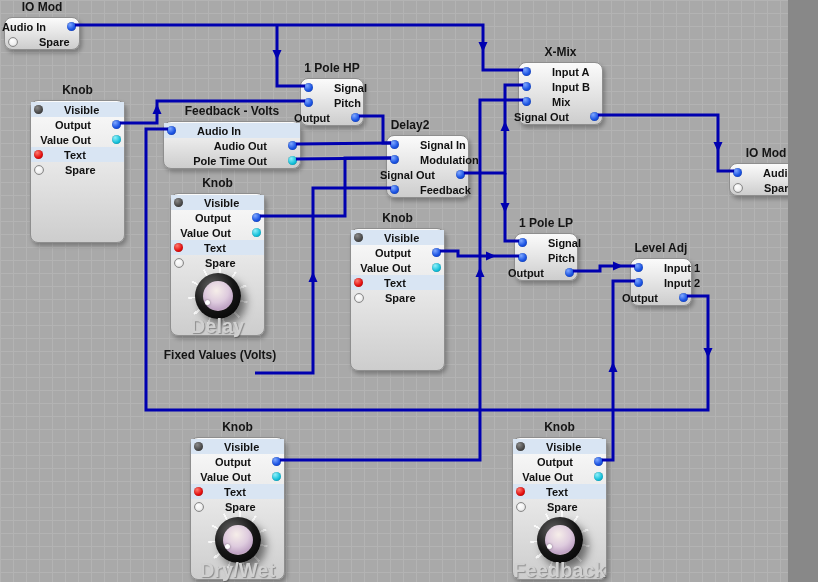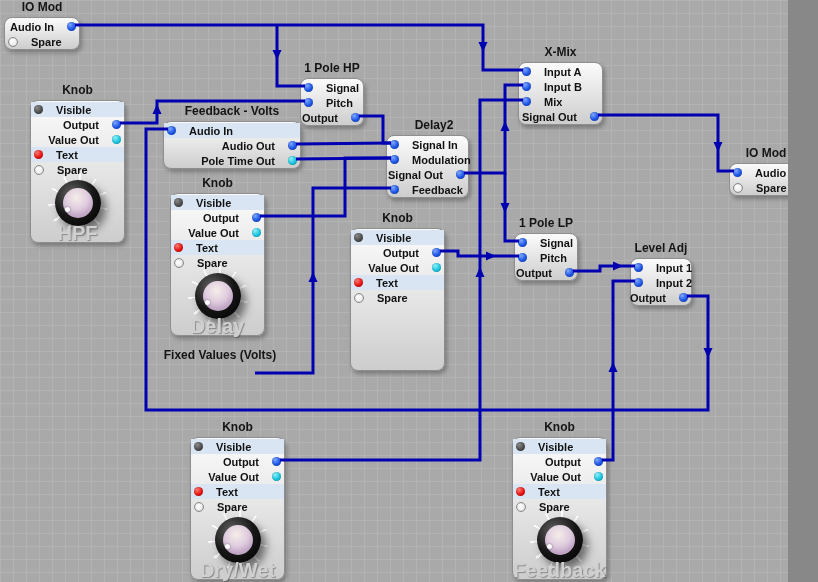--- a/index.html
+++ b/index.html
@@ -16,21 +16,21 @@
     font-size:12px;font-weight:bold;color:#151515;white-space:nowrap;z-index:3;
   }
   .m-body{
     position:absolute;box-sizing:border-box;z-index:2;
     border:1px solid #8E8E8E;border-radius:8px;
     background:linear-gradient(180deg,#FBFBFB 0%,#E7E7E7 45%,#CDCDCD 100%);
     box-shadow:2px 3px 4px rgba(0,0,0,0.28);
     padding-top:1px;
   }
   .p-row{
-    height:15px;display:flex;align-items:center;gap:13px;
+    height:15px;display:flex;align-items:center;gap:21px;
     font-size:11px;font-weight:bold;color:#111;padding:0 3px;
     white-space:nowrap;overflow:visible;
   }
   .p-row.right{justify-content:flex-end;}
   .p-row.hl{background:#D9E5F3;}
   .dot{width:9px;height:9px;border-radius:50%;flex:none;box-shadow:inset 0 0 1px rgba(0,0,0,.35);}
   .dot.blue{background:radial-gradient(circle at 35% 30%,#7FA8FF 0%,#1D55E4 55%,#0A37B8 100%);}
   .dot.cyan{background:radial-gradient(circle at 35% 30%,#8FF0FA 0%,#12BFD9 60%,#0793AC 100%);}
   .dot.red{background:radial-gradient(circle at 35% 30%,#FF7A70 0%,#E30D0D 60%,#A80606 100%);}
   .dot.white{width:8px;height:8px;border:1px solid #8A8A8A;background:radial-gradient(circle at 35% 30%,#FFFFFF 0%,#EDEDED 70%,#D2D2D2 100%);}
@@ -94,29 +94,20 @@
         <span class="dot cyan"></span>
       </div>
       <div class="p-row left hl">
         <span class="dot red"></span>
         <span>Text</span>
       </div>
       <div class="p-row left">
         <span class="dot white"></span>
         <span>Spare</span>
       </div>
-      <div class="knob-zone">
-        <div class="ticks"></div>
-        <div class="knob-ctl">
-          <div class="knob-cap">
-            <div class="knob-ind"></div>
-          </div>
-        </div>
-        <div class="knob-label">HPF</div>
-      </div>
     </div>
     <div class="m-title" style="left: 332px; top: 61px;">1 Pole HP</div>
     <div class="m-body" style="left: 300px; top: 78px; width: 64px; height: 48px;">
       <div class="p-row left">
         <span class="dot blue"></span>
         <span>Signal</span>
       </div>
       <div class="p-row left">
         <span class="dot blue"></span>
         <span>Pitch</span>
@@ -134,21 +125,21 @@
       </div>
       <div class="p-row right">
         <span>Audio Out</span>
         <span class="dot blue"></span>
       </div>
       <div class="p-row right">
         <span>Pole Time Out</span>
         <span class="dot cyan"></span>
       </div>
     </div>
-    <div class="m-title" style="left: 434px; top: 118px;">Delay2</div>
+    <div class="m-title" style="left: 410px; top: 118px;">Delay2</div>
     <div class="m-body" style="left: 386px; top: 135px; width: 83px; height: 63px;">
       <div class="p-row left">
         <span class="dot blue"></span>
         <span>Signal In</span>
       </div>
       <div class="p-row left">
         <span class="dot blue"></span>
         <span>Modulation</span>
       </div>
       <div class="p-row right">

